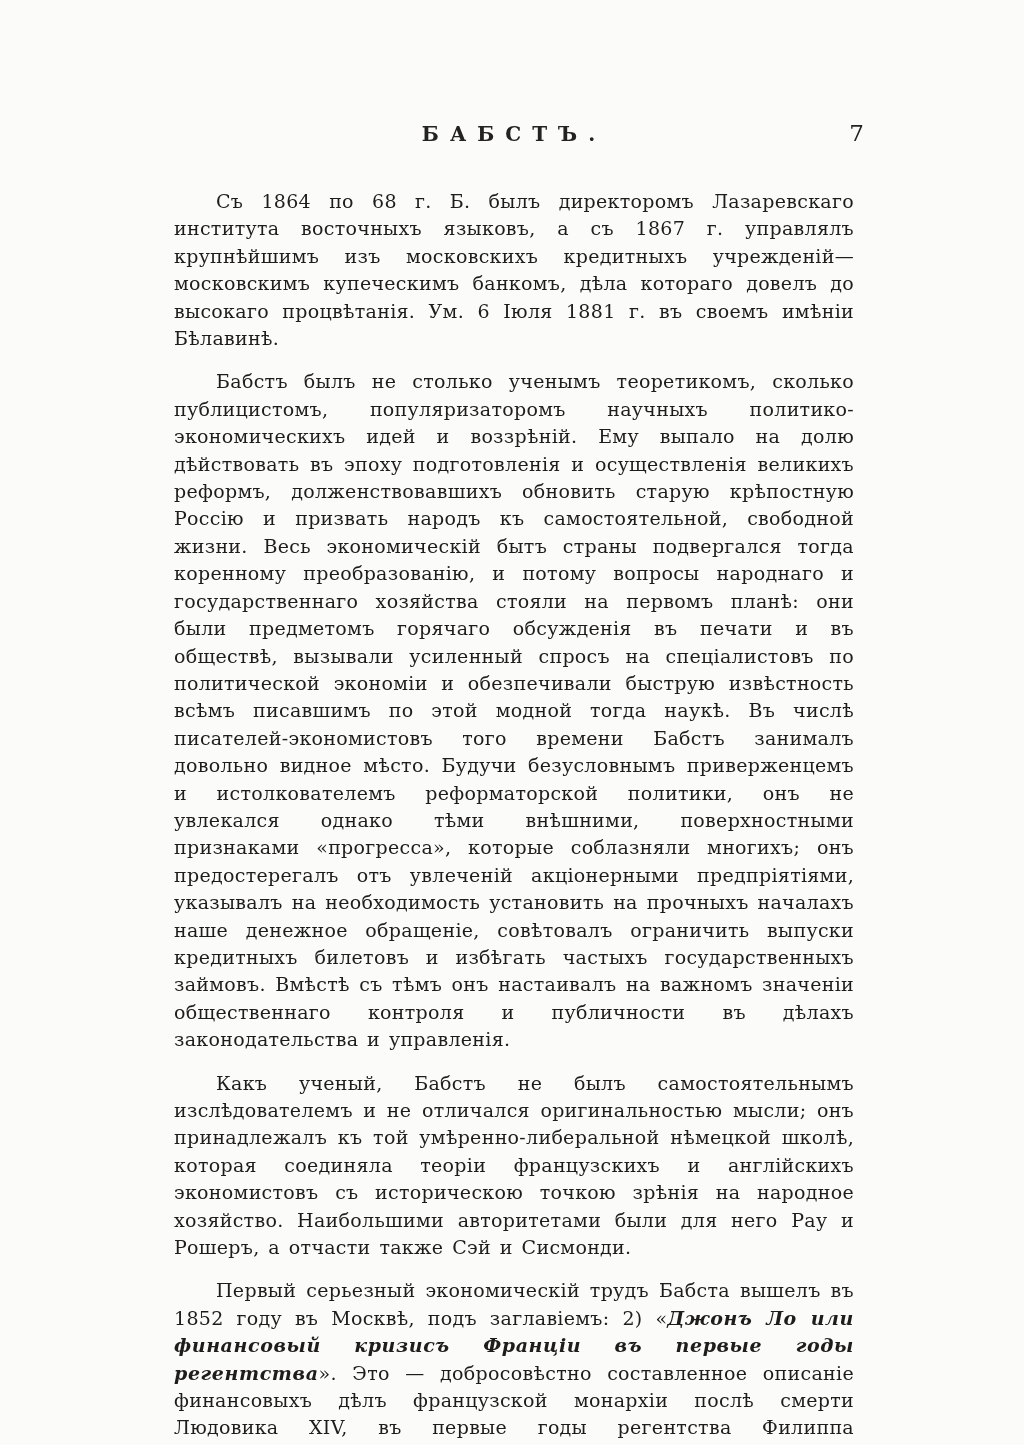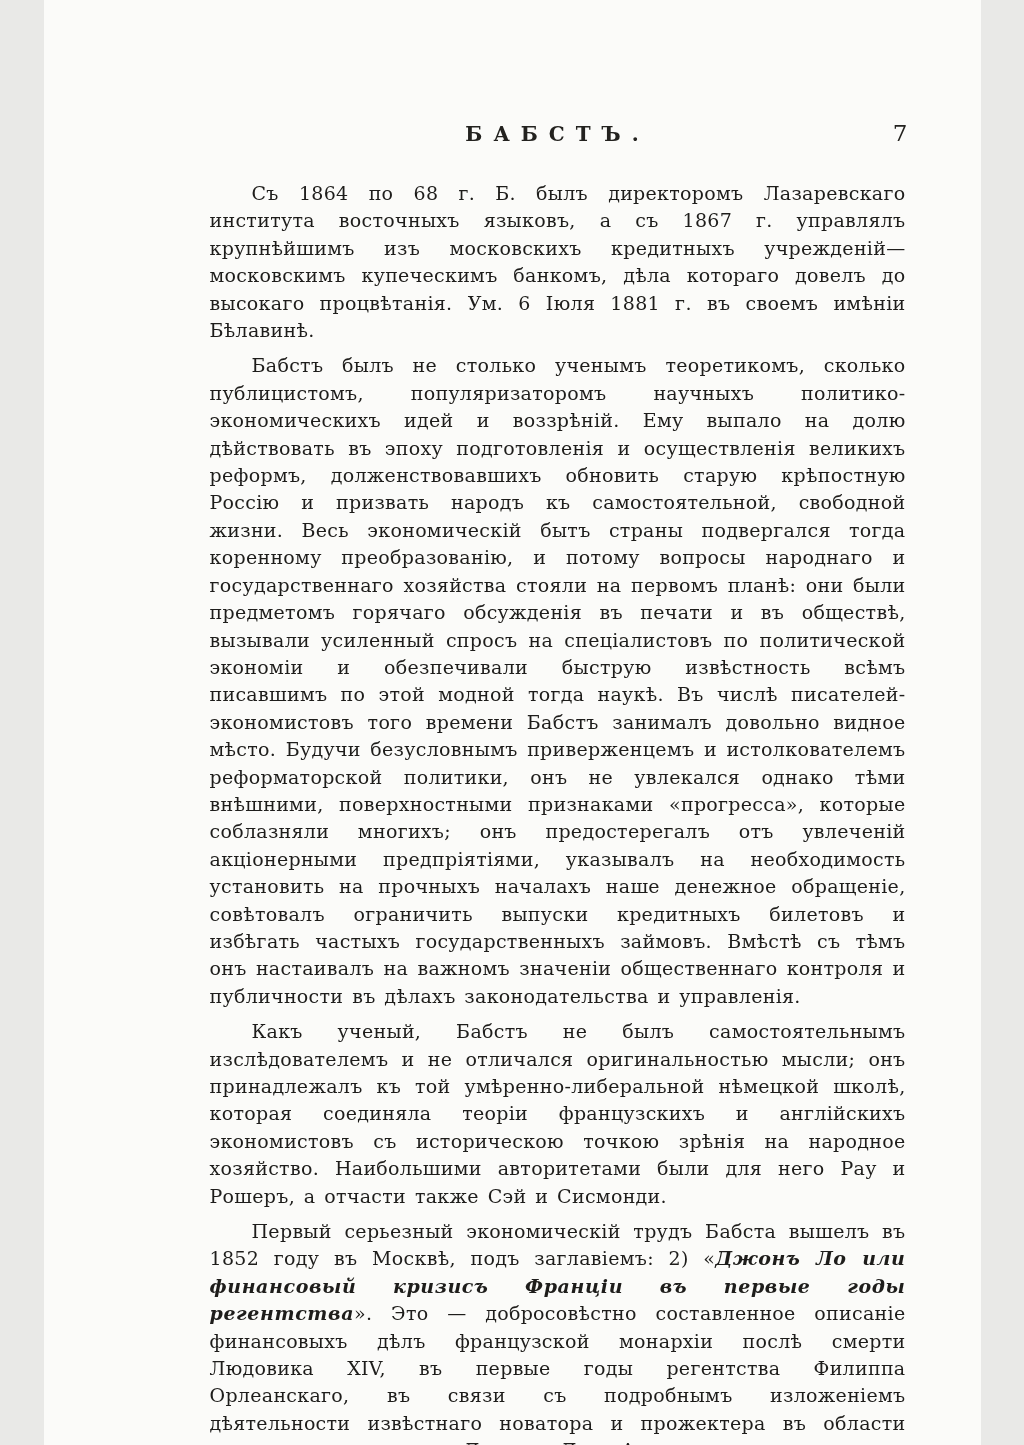--- a/index.html
+++ b/index.html
@@ -2,21 +2,21 @@
 <html><head>
 <meta charset="utf-8">
 <style>
   html, body {
     margin: 0;
     padding: 0;
     background: #e9e9e7;
   }
   .scan-page {
     position: relative;
-    width: 937px;
+    width: 1024px;
     height: 1445px;
     margin: 0 auto;
     background: #fbfbf9;
     color: #1e1d1b;
     font-family: "DejaVu Serif", serif;
     box-sizing: border-box;
     overflow: hidden;
   }
   .header-row {
     position: absolute;
@@ -47,21 +47,21 @@
     top: 172px;
     left: 158px;
     width: 712px;
     font-size: 19px;
     line-height: 27.4px;
     text-align: justify;
     letter-spacing: 0.3px;
     word-spacing: 2.5px;
   }
   .text-block p {
-    margin: 8px;
+    margin: 16px;
     padding: 0;
     text-indent: 42px;
   }
   .book-title {
     font-style: italic;
     font-weight: 700;
     letter-spacing: 0.6px;
   }
 </style>
 </head>

